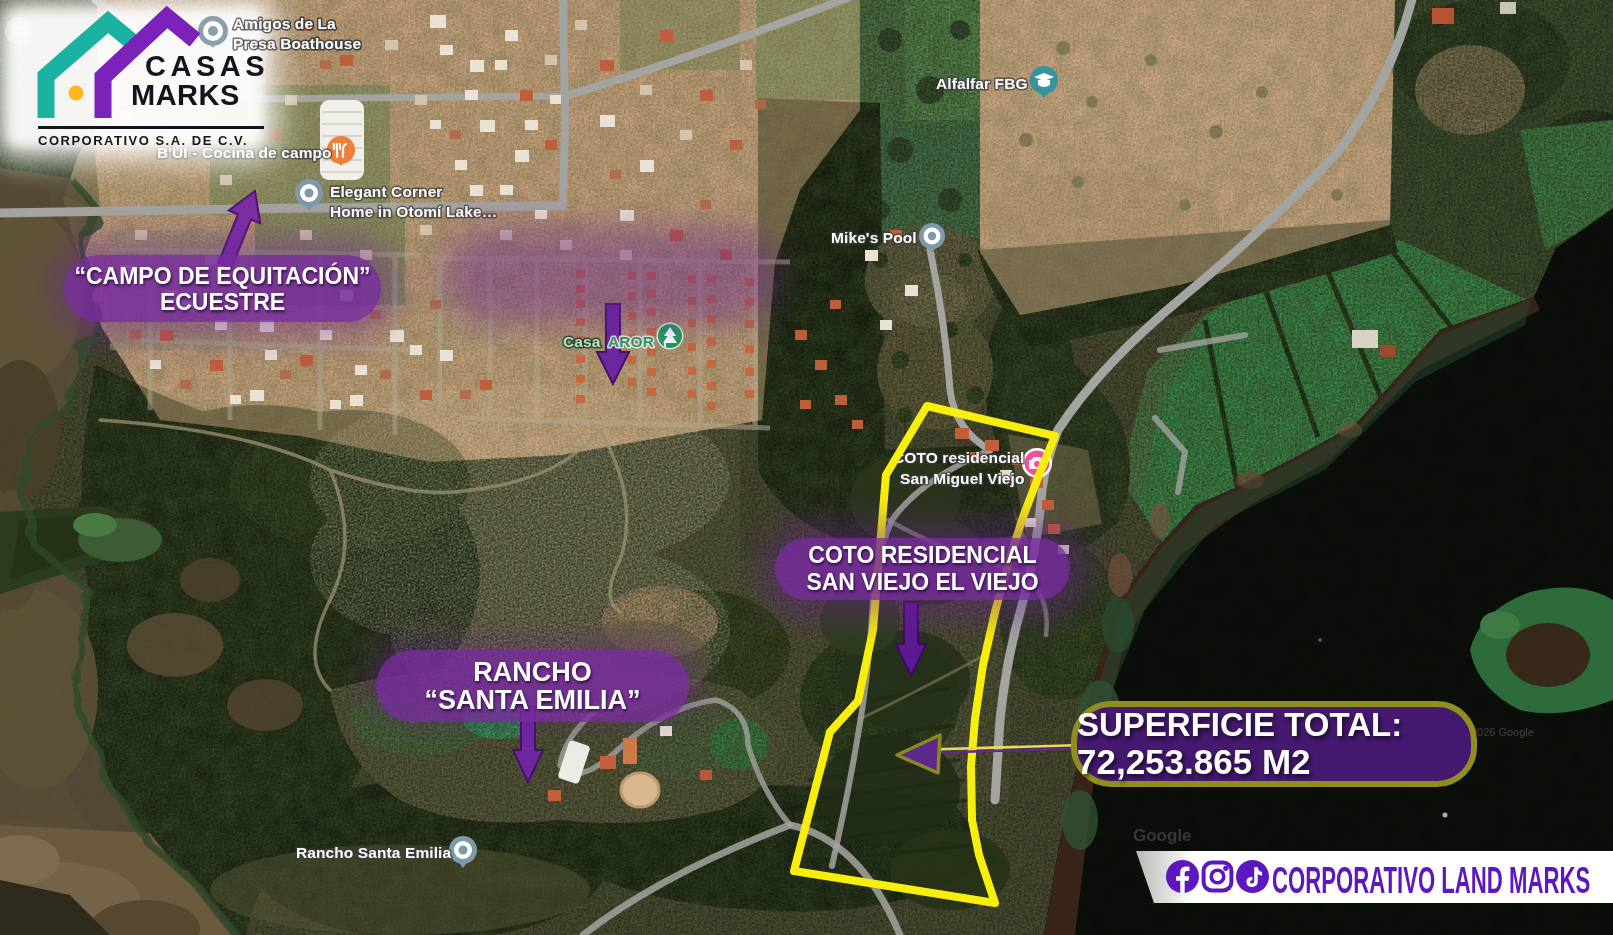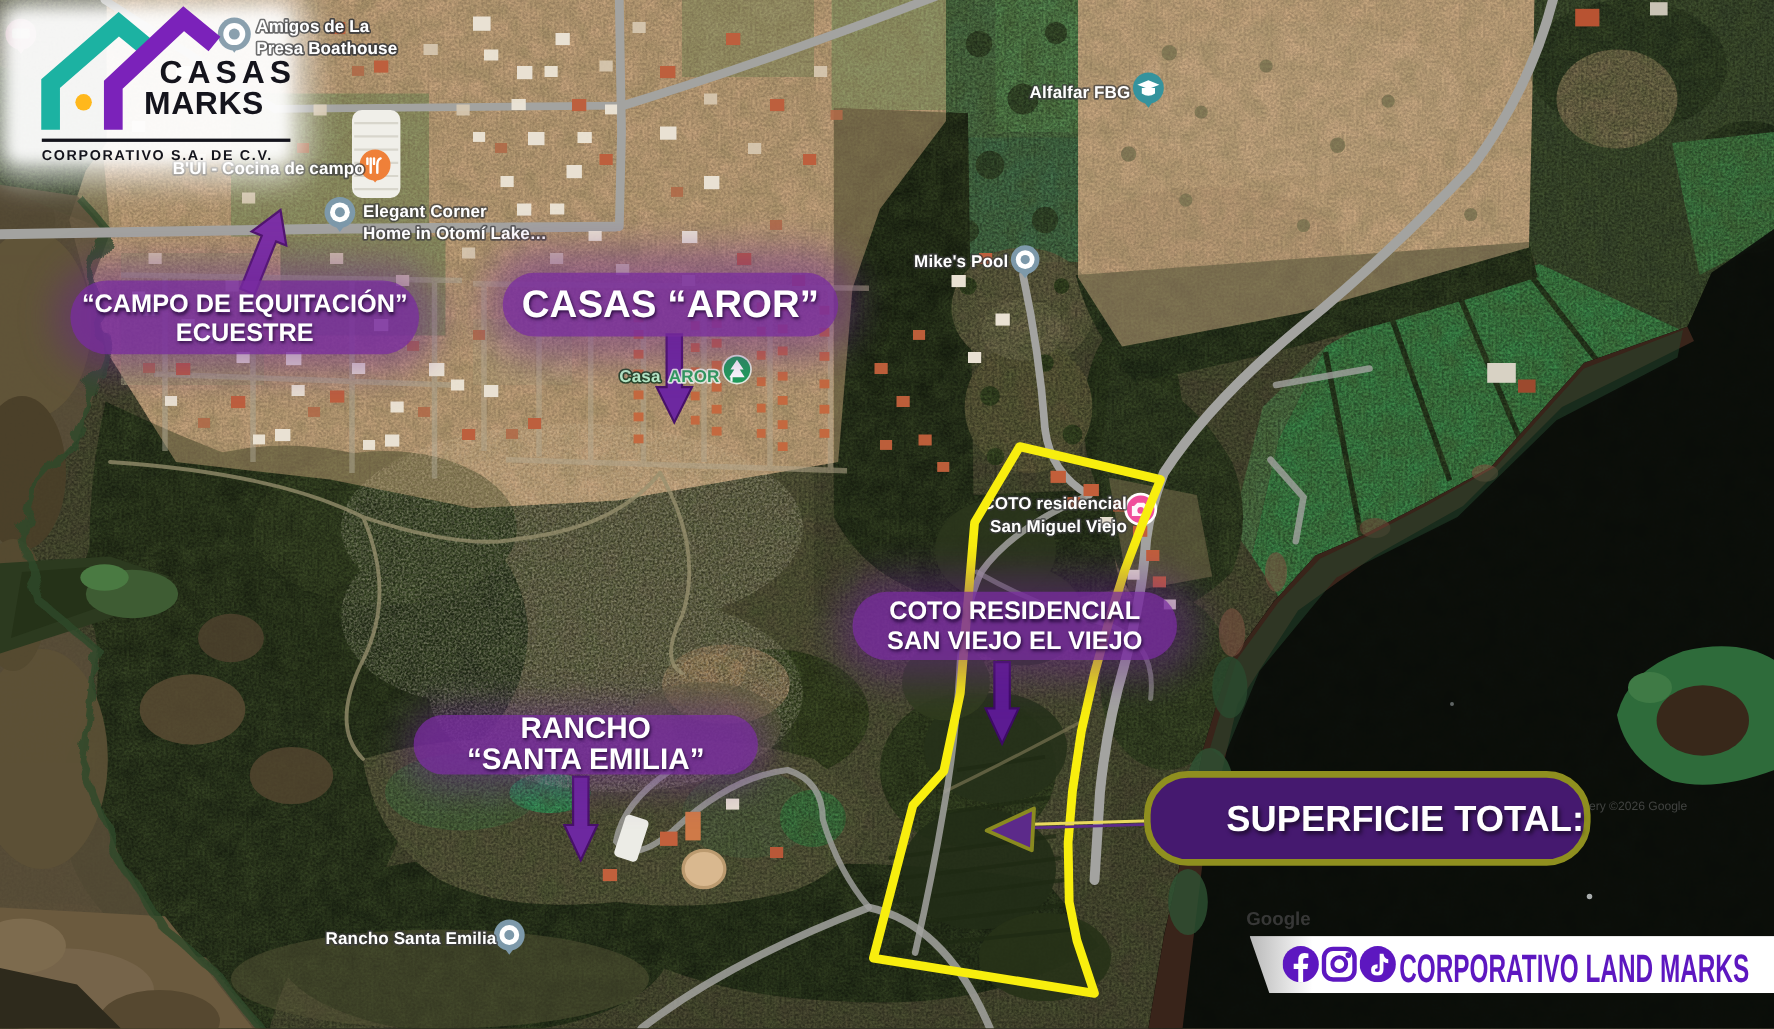--- a/index.html
+++ b/index.html
@@ -727,38 +727,38 @@
 
 <div class="glow" style="left:50px;top:238px;width:350px;height:100px;"></div>
 
 <div class="bubble" style="left:64px;top:255px;width:317px;height:67px;font-size:23px;line-height:26px;">
 <div>“CAMPO DE EQUITACIÓN”</div>
       <div>ECUESTRE</div>
     </div>
 
 <div class="glow" style="left:440px;top:226px;width:340px;height:100px;"></div>
 
-<div class="bubble" style="left:457px;top:248px;width:305px;height:58px;font-size:35px;">CASAS “AROR”</div>
 
 <div class="glow" style="left:368px;top:642px;width:330px;height:76px;"></div>
 
-<div class="bubble" style="left:376px;top:650px;width:313px;height:54px;font-size:27px;line-height:28px;justify-content:flex-end;">
+<div class="bubble" style="left:376px;top:650px;width:313px;height:72px;font-size:27px;line-height:28px;">
 <div>RANCHO</div>
       <div>“SANTA EMILIA”</div>
     </div>
 
 <div class="glow" style="left:760px;top:522px;width:330px;height:96px;"></div>
 
 <div class="bubble" style="left:775px;top:538px;width:295px;height:62px;font-size:23px;line-height:27px;">
 <div>COTO RESIDENCIAL</div>
       <div>SAN VIEJO EL VIEJO</div>
     </div>
 
-<div style="position:absolute;left:1040px;top:701px;width:406px;height:86px;box-sizing:border-box;background:#45196f;border:6px solid #8f8f1f;border-radius:40px;display:flex;flex-direction:column;align-items:flex-end;justify-content:center;color:#fff;font-weight:bold;text-shadow:2px 3px 4px rgba(0,0,0,.6);">
+<div style="position:absolute;left:1071px;top:701px;width:406px;height:86px;box-sizing:border-box;background:#45196f;border:6px solid #8f8f1f;border-radius:40px;display:flex;flex-direction:column;align-items:flex-start;justify-content:center;color:#fff;font-weight:bold;text-shadow:2px 3px 4px rgba(0,0,0,.6);">
 <div style="font-size:33px;line-height:36px;">SUPERFICIE TOTAL:</div>
+<div style="font-size:35px;line-height:38px;">72,253.865 M2</div>
     </div>
 
 <div style="position:absolute;left:1136px;top:851px;width:477px;height:52px;background:linear-gradient(90deg,#b8b8b8 0%,#ffffff 12%,#ffffff 100%);clip-path:polygon(0 0,477px 0,477px 52px,18px 52px);"></div>
 
 <svg style="position:absolute;left:1166px;top:860px;" width="33" height="33" viewBox="0 0 38 38">
       <circle cx="19" cy="19" r="19" fill="#5d17c0"></circle>
       <path d="M21.5,38 L21.5,24 L26,24 L26.8,18.6 L21.5,18.6 L21.5,15.2 Q21.5,12.6 24.2,12.6 L27,12.6 L27,7.8 Q24.6,7.4 22.8,7.4 Q16.4,7.4 16.4,14.4 L16.4,18.6 L11.6,18.6 L11.6,24 L16.4,24 L16.4,38 Z" fill="#fff"></path>
     </svg>
 
 <svg style="position:absolute;left:1201px;top:860px;" width="33" height="33" viewBox="0 0 38 38">

